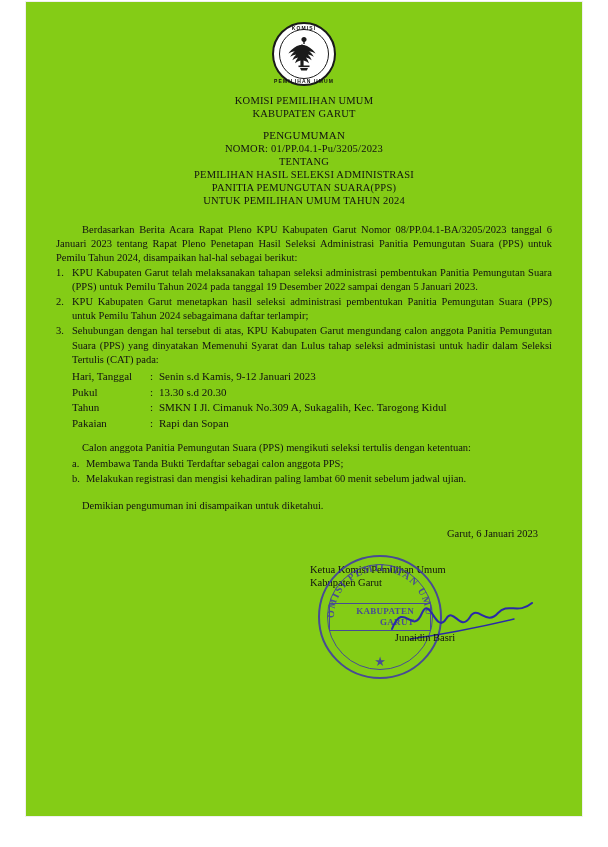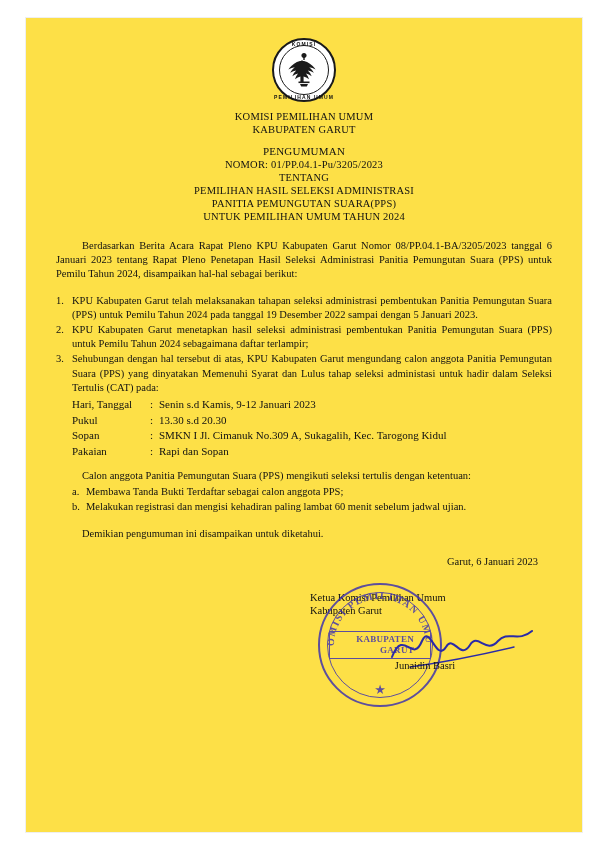--- a/index.html
+++ b/index.html
@@ -13,24 +13,24 @@
   .page {
     position: relative;
     width: 608px;
     height: 847px;
     background: #ffffff;
     overflow: hidden;
   }
   .sheet {
     position: absolute;
     left: 26px;
-    top: 18px;
+    top: 2px;
     width: 556px;
     height: 814px;
-    background: #fde047;
+    background: #84cc16;
     box-shadow: 0 0 0 1px #efefef;
   }
   .content {
     position: absolute;
     left: 30px;
     top: 14px;
     width: 496px;
   }
 
   
@@ -96,21 +96,21 @@
   
   .body-text {
     margin-top: 16px;
     font-size: 10.5px;
     line-height: 14.2px;
     color: #111;
     text-align: justify;
   }
   .para {
     text-indent: 26px;
-    margin-bottom: 12px;
+    margin-bottom: 0;
   }
   ol.numlist {
     margin: 0;
     padding: 0;
     list-style: none;
   }
   ol.numlist > li {
     position: relative;
     padding-left: 16px;
     margin-bottom: 1px;
@@ -316,21 +316,21 @@
               <td class="label">Hari, Tanggal</td>
               <td class="colon">:</td>
               <td>Senin s.d Kamis, 9-12 Januari 2023</td>
             </tr>
             <tr>
               <td class="label">Pukul</td>
               <td class="colon">:</td>
               <td>13.30 s.d 20.30</td>
             </tr>
             <tr>
-              <td class="label">Sopan</td>
+              <td class="label">Tahun</td>
               <td class="colon">:</td>
               <td>SMKN I Jl. Cimanuk No.309 A, Sukagalih, Kec. Tarogong Kidul</td>
             </tr>
             <tr>
               <td class="label">Pakaian</td>
               <td class="colon">:</td>
               <td>Rapi dan Sopan</td>
             </tr>
           </tbody>
         </table>

